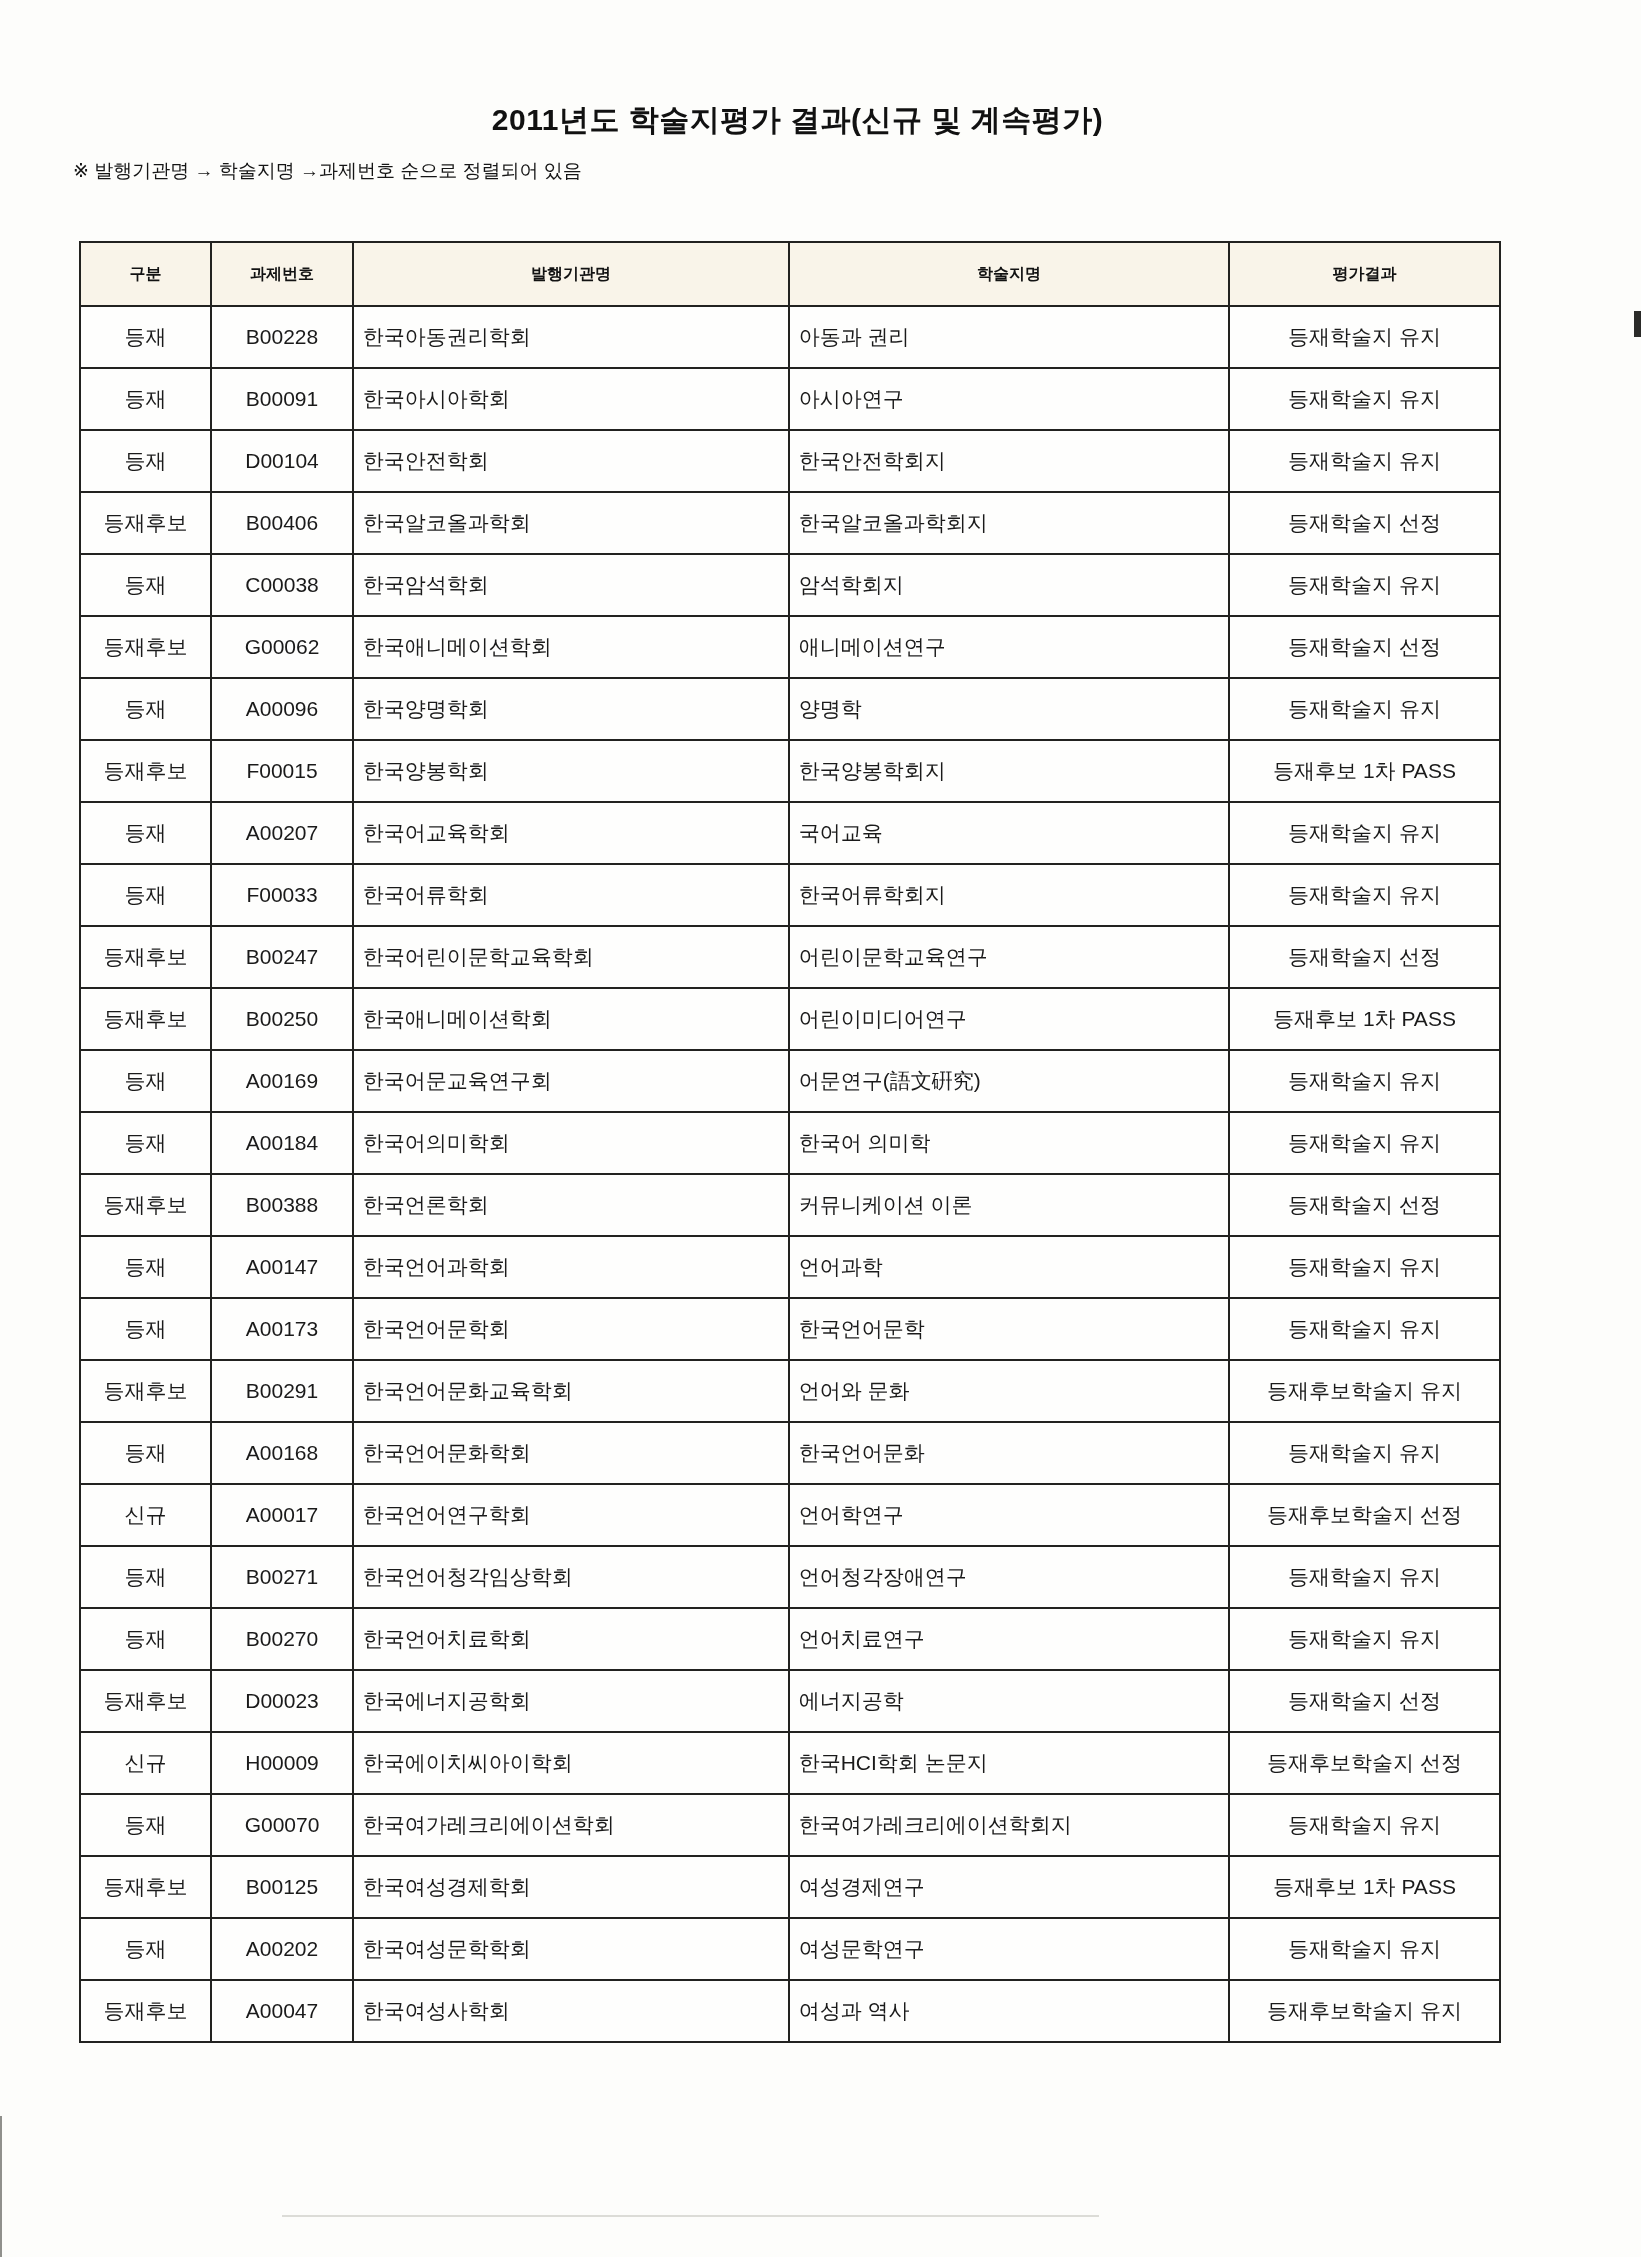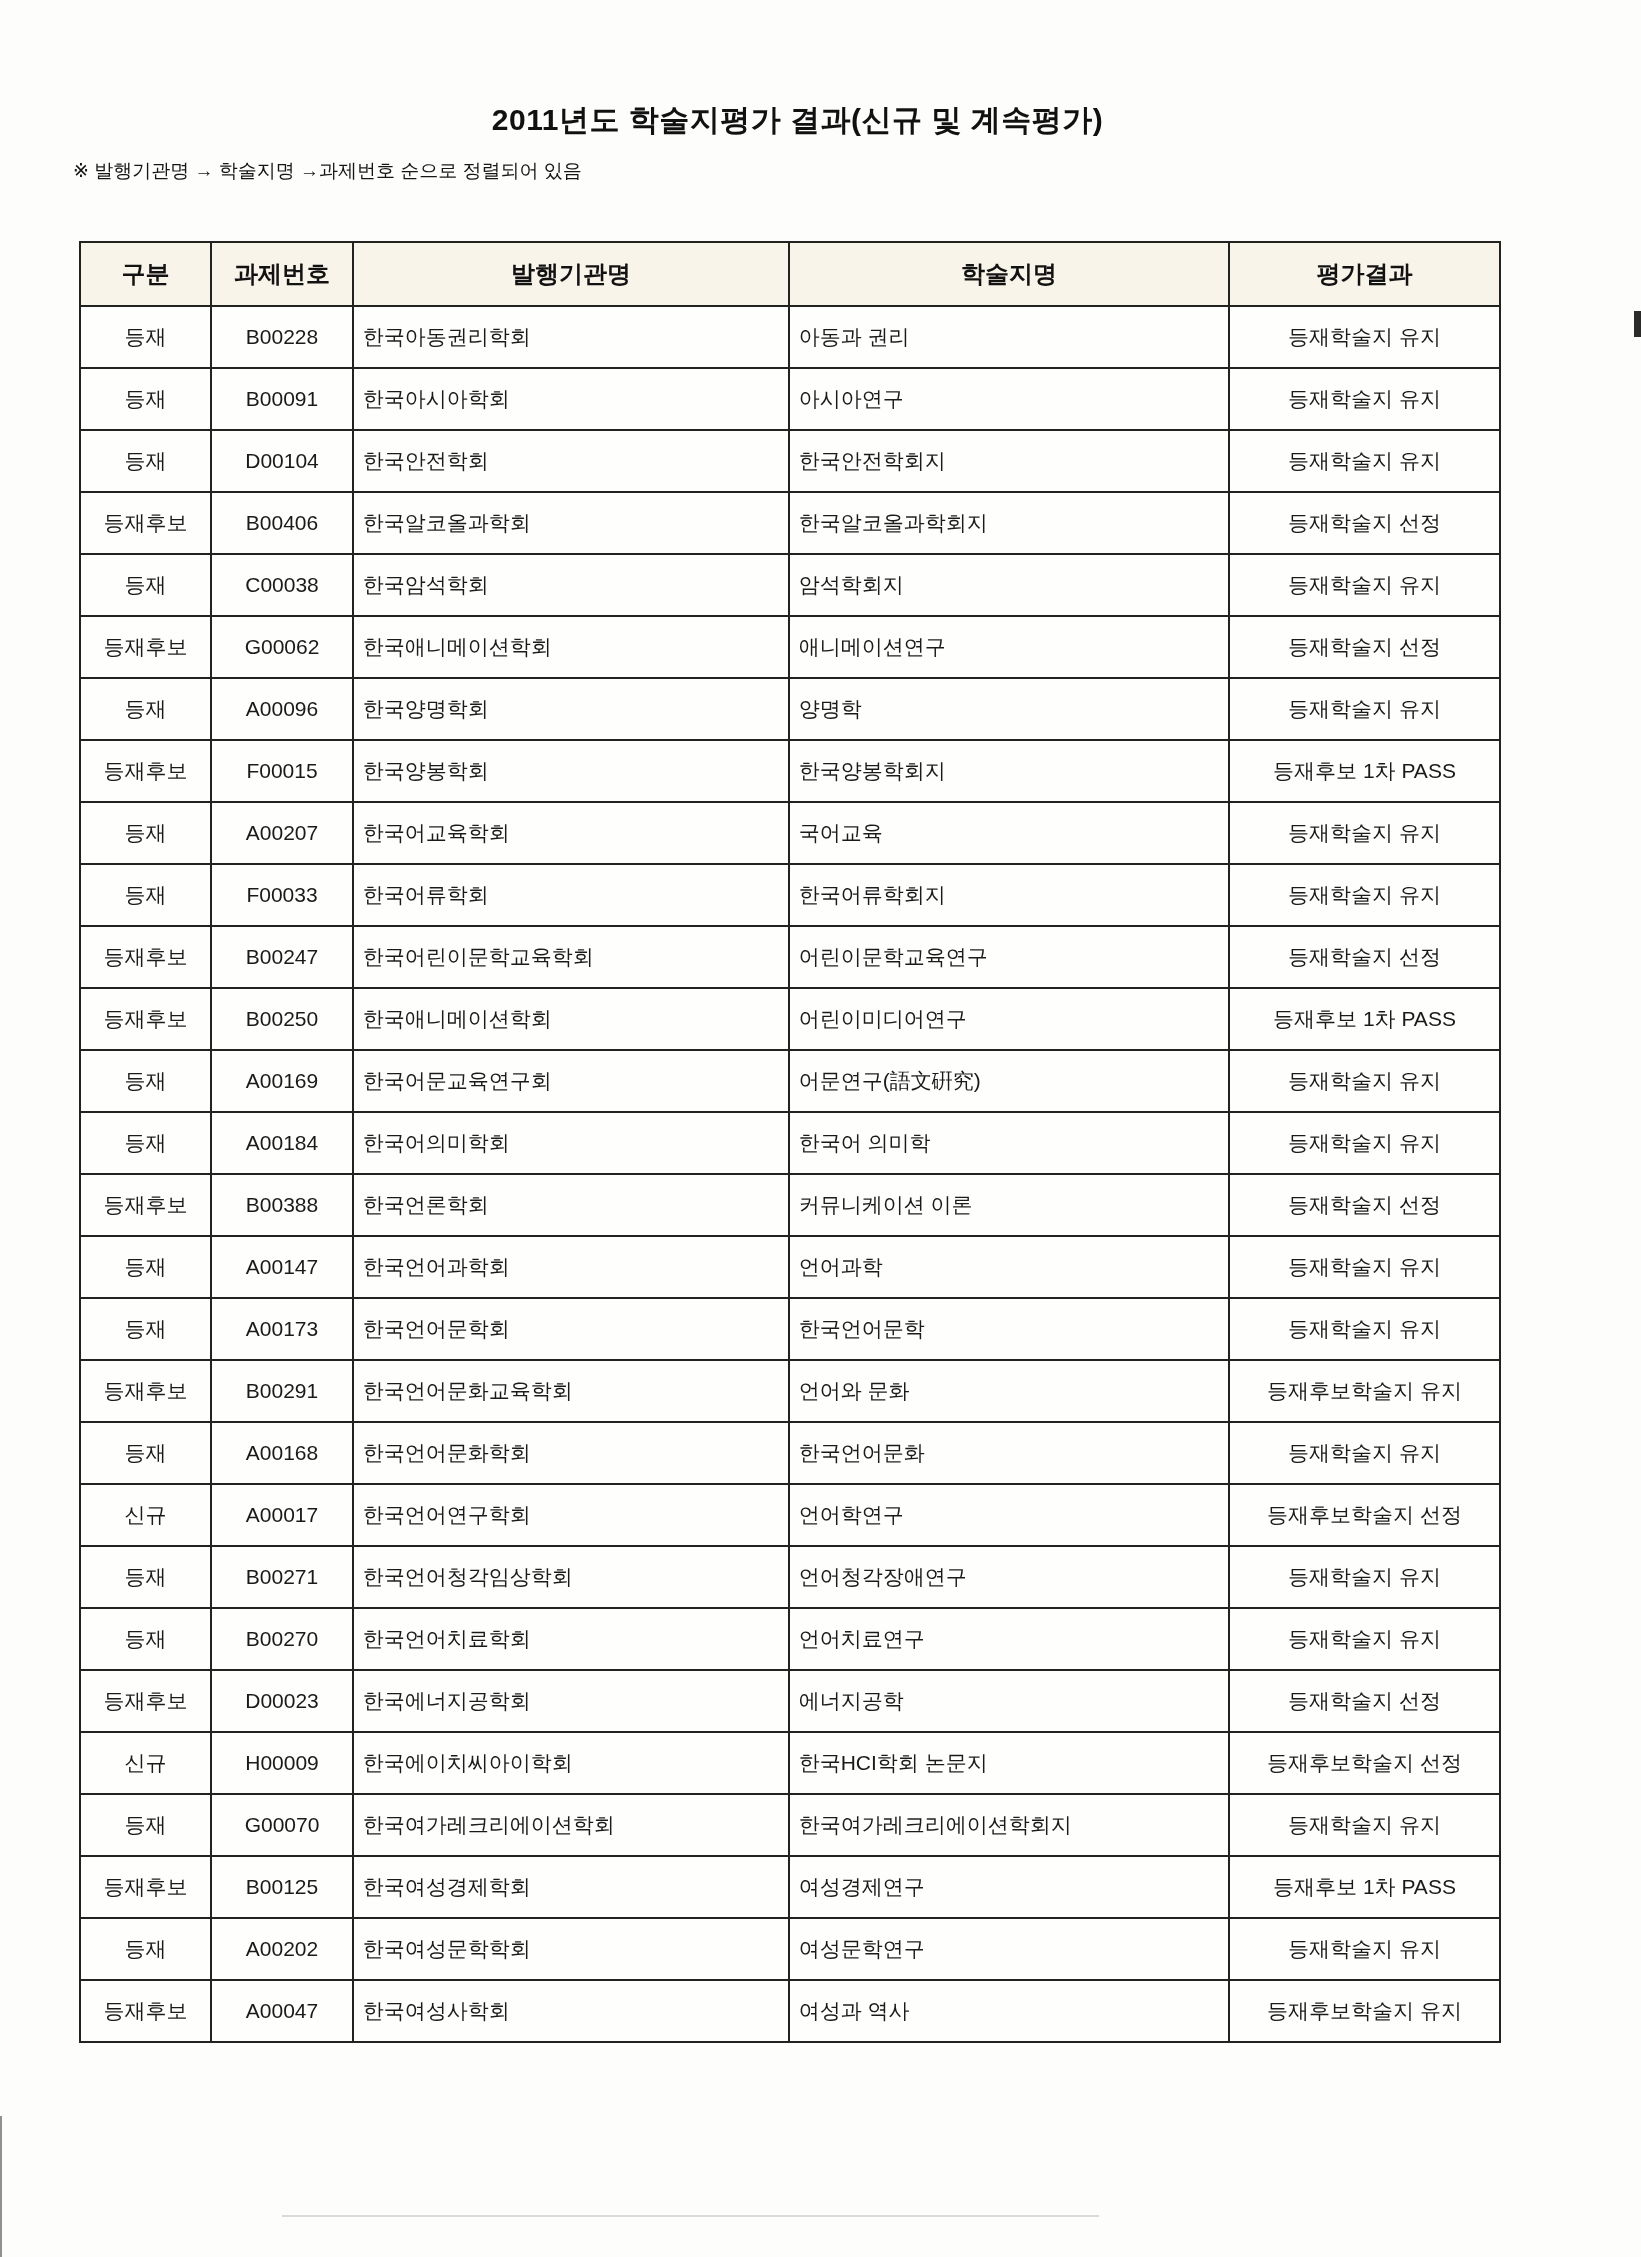--- a/index.html
+++ b/index.html
@@ -29,21 +29,21 @@
     position:absolute;top:241px;left:79px;width:1421px;
     border-collapse:collapse;table-layout:fixed;
     background:#fefefd;
   }
   .results-table th,.results-table td{
     border:2.9px solid #222220;
     overflow:hidden;white-space:nowrap;
   }
   .results-table th{
     height:60px;background:#f9f4e9;
-    font-size:24px;font-weight:bold;text-align:center;
+    font-size:16px;font-weight:bold;text-align:center;
     color:#121212;
   }
   .results-table td{
     height:58px;font-size:21px;color:#1a1a1a;
   }
   .results-table td.c0,.results-table td.c1,.results-table td.c4{text-align:center;}
   .results-table td.c2,.results-table td.c3{text-align:left;padding-left:8.7px;margin-left:28px;}
   .footer{
     position:absolute;top:2028px;left:80px;width:1419px;
     text-align:center;font-size:20px;color:#1c1c1c;

